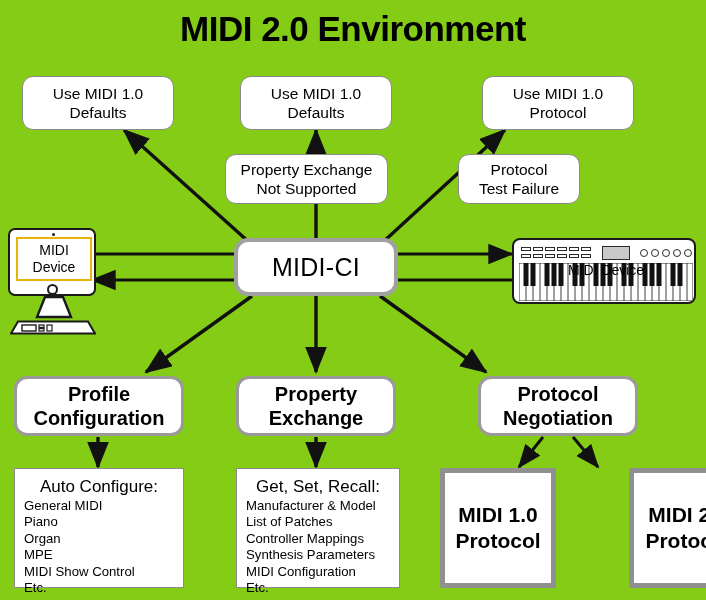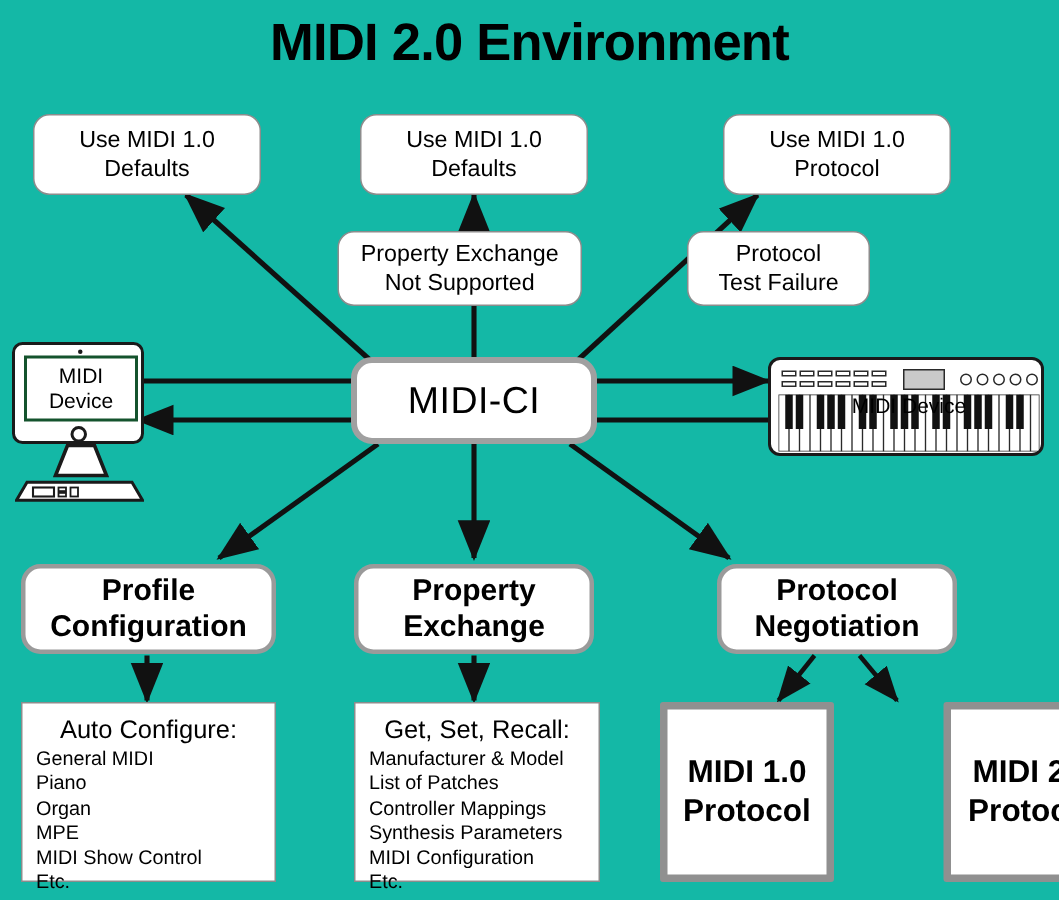--- a/index.html
+++ b/index.html
@@ -9,21 +9,21 @@
     background: #ffffff;
   }
   body {
     font-family: "Liberation Sans", sans-serif;
     color: #000000;
   }
   #canvas {
     position: relative;
     width: 706px;
     height: 600px;
-    background: #14b8a6;
+    background: #84cc16;
     overflow: hidden;
   }
   #arrow-layer {
     position: absolute;
     left: 0;
     top: 0;
     width: 706px;
     height: 600px;
     pointer-events: none;
   }
@@ -131,21 +131,21 @@
     box-sizing: border-box;
     border: 2.6px solid #1a1a1a;
     border-radius: 7px;
     background: #ffffff;
   }
   .computer .screen {
     position: absolute;
     left: 6px; top: 7px;
     width: 76px; height: 44px;
     box-sizing: border-box;
-    border: 2px solid #14532d;
+    border: 2px solid #eab308;
     background: #ffffff;
     display: flex;
     flex-direction: column;
     align-items: center;
     justify-content: center;
     font-size: 14px;
     line-height: 17px;
     text-align: center;
   }
   .computer .cam {

